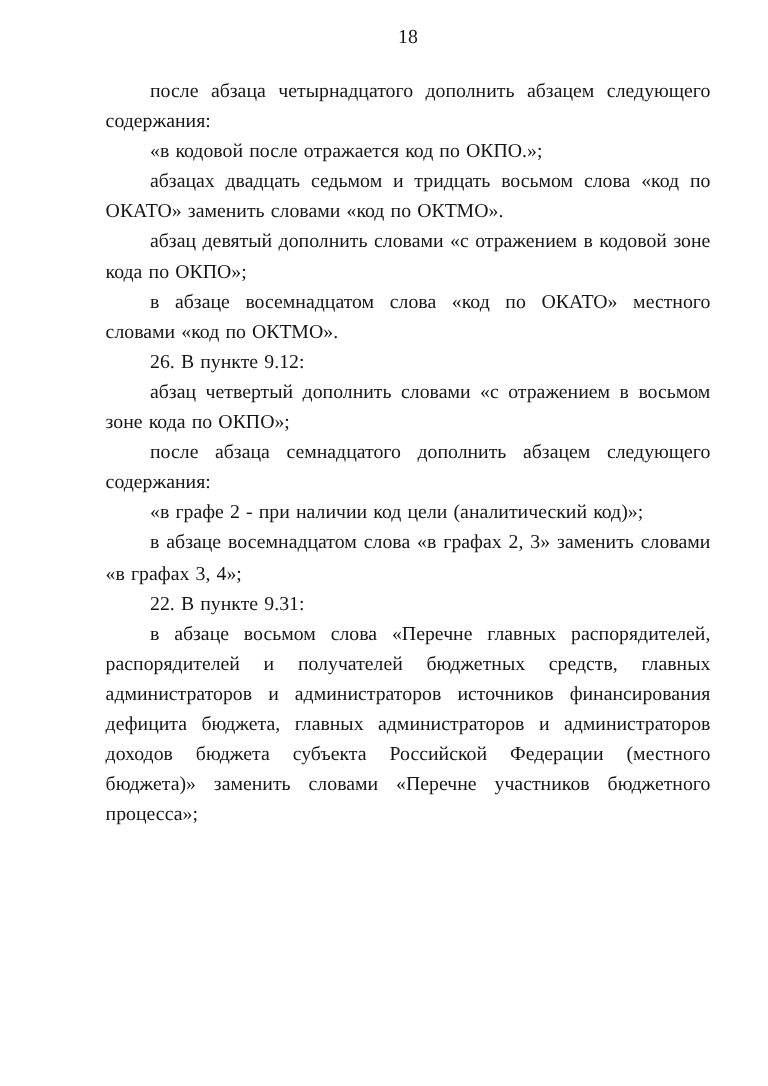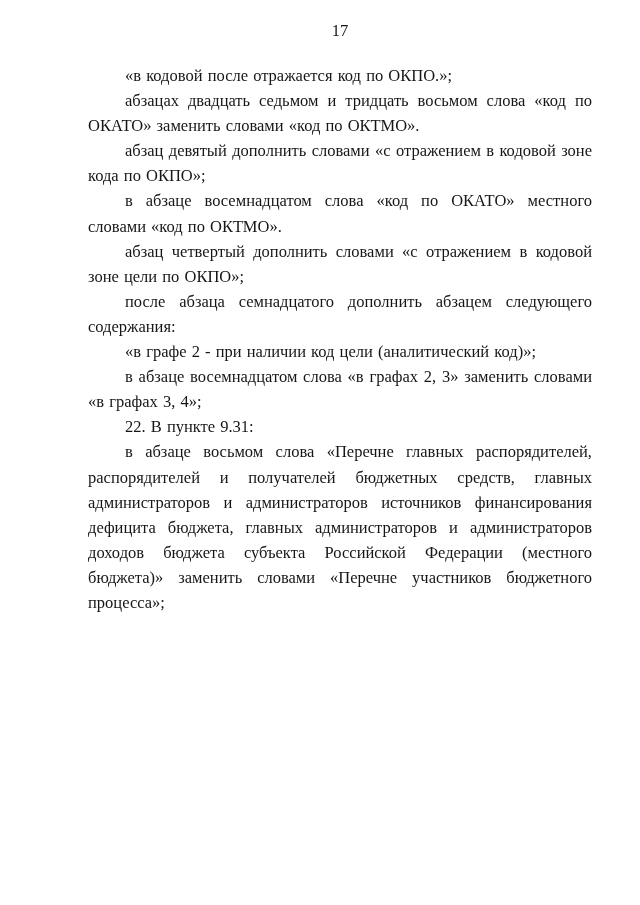--- a/index.html
+++ b/index.html
@@ -39,27 +39,29 @@
       line-height: 25.1px;
       text-align: justify;
       text-indent: 37px;
       word-spacing: 1px;
     }
   </style>
 </head>
 <body>
 
 <div class="sheet">
-  <div class="page-number">17</div>
+  <div class="page-number">18</div>
 
   <div class="content">
+    <p>после абзаца четырнадцатого дополнить абзацем следующего содержания:</p>
     <p>«в кодовой после отражается код по ОКПО.»;</p>
     <p>абзацах двадцать седьмом и тридцать восьмом слова «код по ОКАТО» заменить словами «код по ОКТМО».</p>
     <p>абзац девятый дополнить словами «с отражением в кодовой зоне кода по ОКПО»;</p>
     <p>в абзаце восемнадцатом слова «код по ОКАТО» местного словами «код по ОКТМО».</p>
-    <p>абзац четвертый дополнить словами «с отражением в кодовой зоне цели по ОКПО»;</p>
+    <p>26. В пункте 9.12:</p>
+    <p>абзац четвертый дополнить словами «с отражением в восьмом зоне кода по ОКПО»;</p>
     <p>после абзаца семнадцатого дополнить абзацем следующего содержания:</p>
     <p>«в графе 2 - при наличии код цели (аналитический код)»;</p>
     <p>в абзаце восемнадцатом слова «в графах 2, 3» заменить словами «в графах 3, 4»;</p>
     <p>22. В пункте 9.31:</p>
     <p>в абзаце восьмом слова «Перечне главных распорядителей, распорядителей и получателей бюджетных средств, главных администраторов и администраторов источников финансирования дефицита бюджета, главных администраторов и администраторов доходов бюджета субъекта Российской Федерации (местного бюджета)» заменить словами «Перечне участников бюджетного процесса»;</p>
   </div>
 </div>
 
 </body></html>

